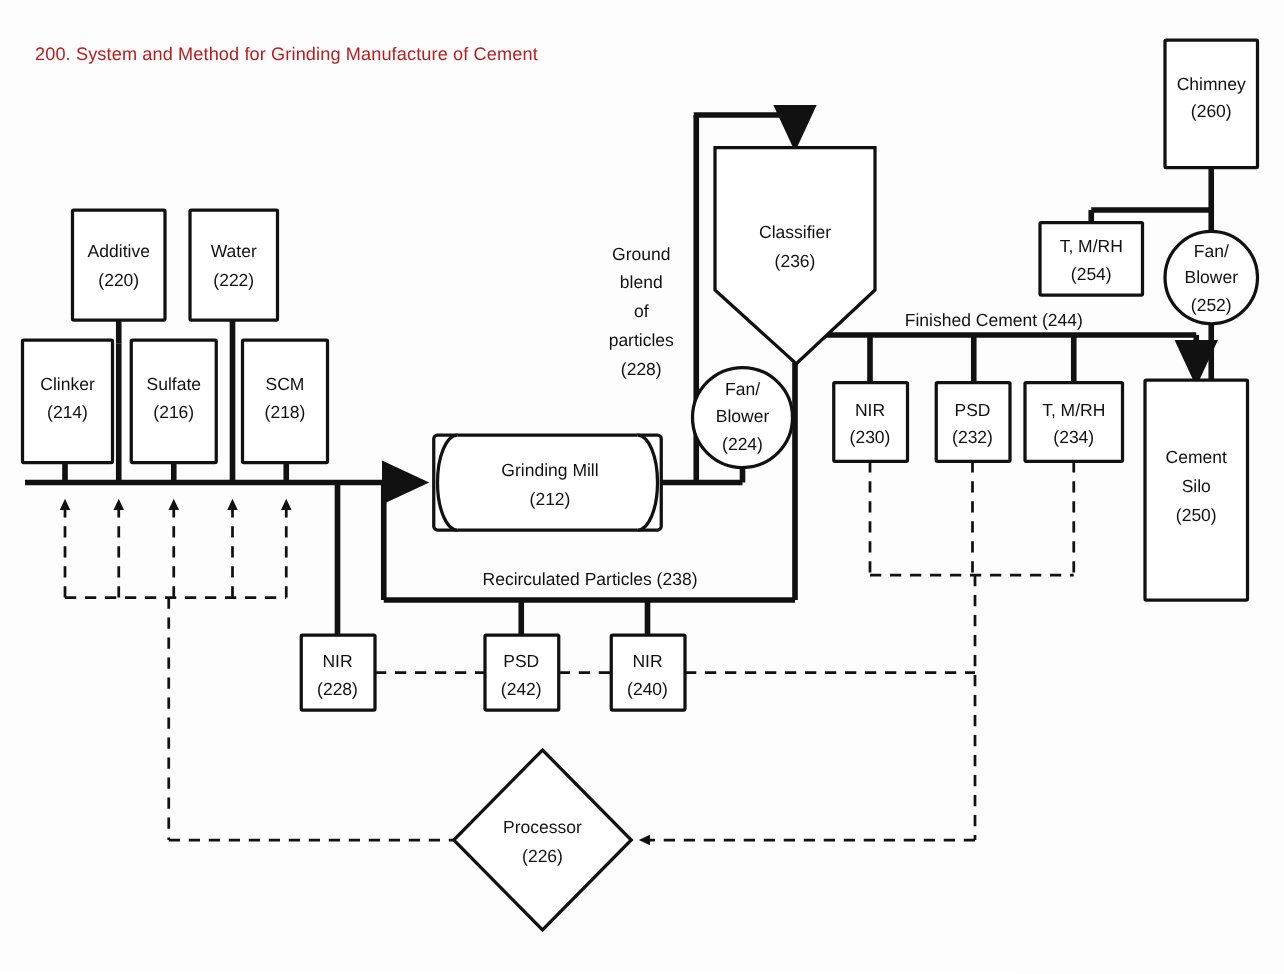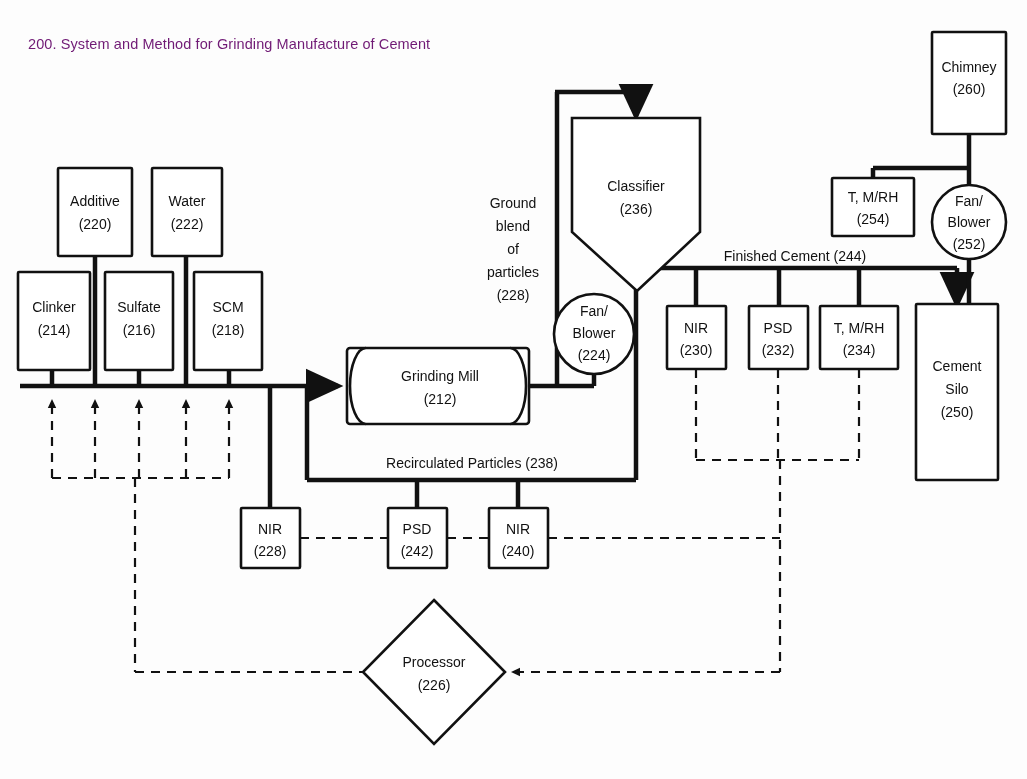--- a/index.html
+++ b/index.html
@@ -16,21 +16,21 @@
     width: 1027px;
     height: 779px;
     background: #fdfdfd;
     overflow: hidden;
   }
   #diagram-title {
     position: absolute;
     left: 28px;
     top: 36px;
     font-size: 14.5px;
-    color: #701a75;
+    color: #b91c1c;
     letter-spacing: 0.1px;
     white-space: nowrap;
   }
   svg#diagram-canvas {
     position: absolute;
     left: 0;
     top: 0;
     width: 1027px;
     height: 779px;
   }

